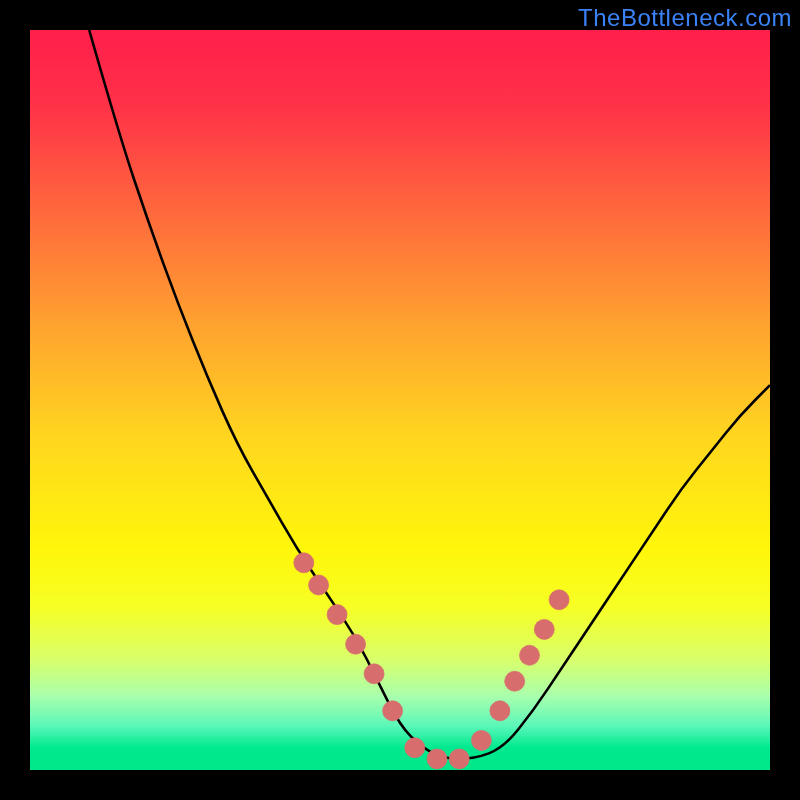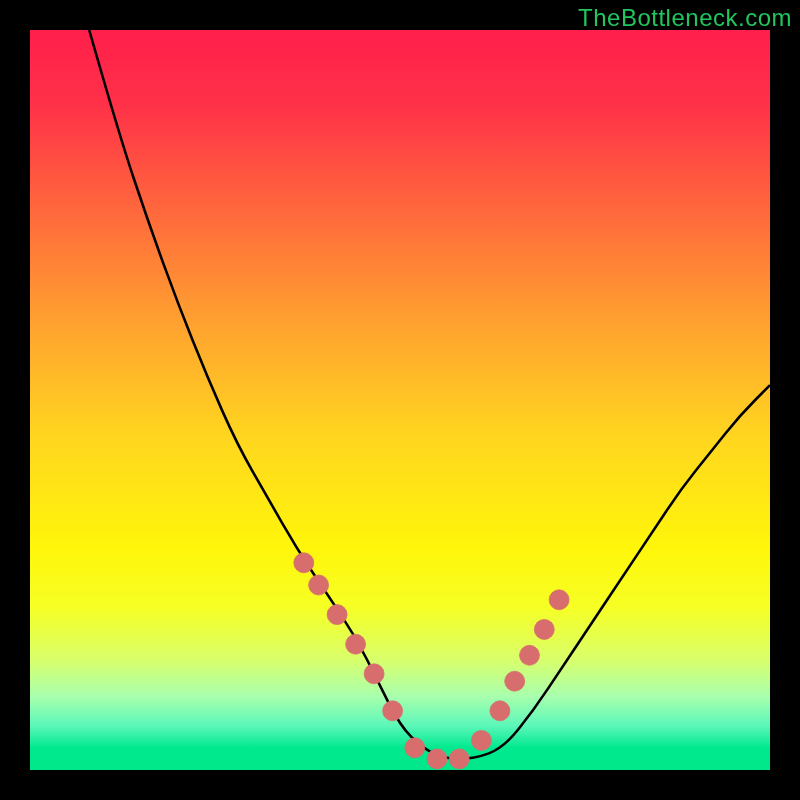--- a/index.html
+++ b/index.html
@@ -22,21 +22,21 @@
     left: 0; top: 0; width: 100%; height: 100%;
   }
   .attribution {
     position: absolute;
     top: 4px;
     right: 8px;
     font-family: Arial, Helvetica, sans-serif;
     font-size: 24px;
     font-weight: 500;
     letter-spacing: 0.5px;
-    color: #22c55e;
+    color: #3b82f6;
   }
   svg.curve {
     position: absolute;
     left: 0; top: 0; width: 100%; height: 100%;
     overflow: visible;
   }
 </style>
 </head>
 <body>
 

